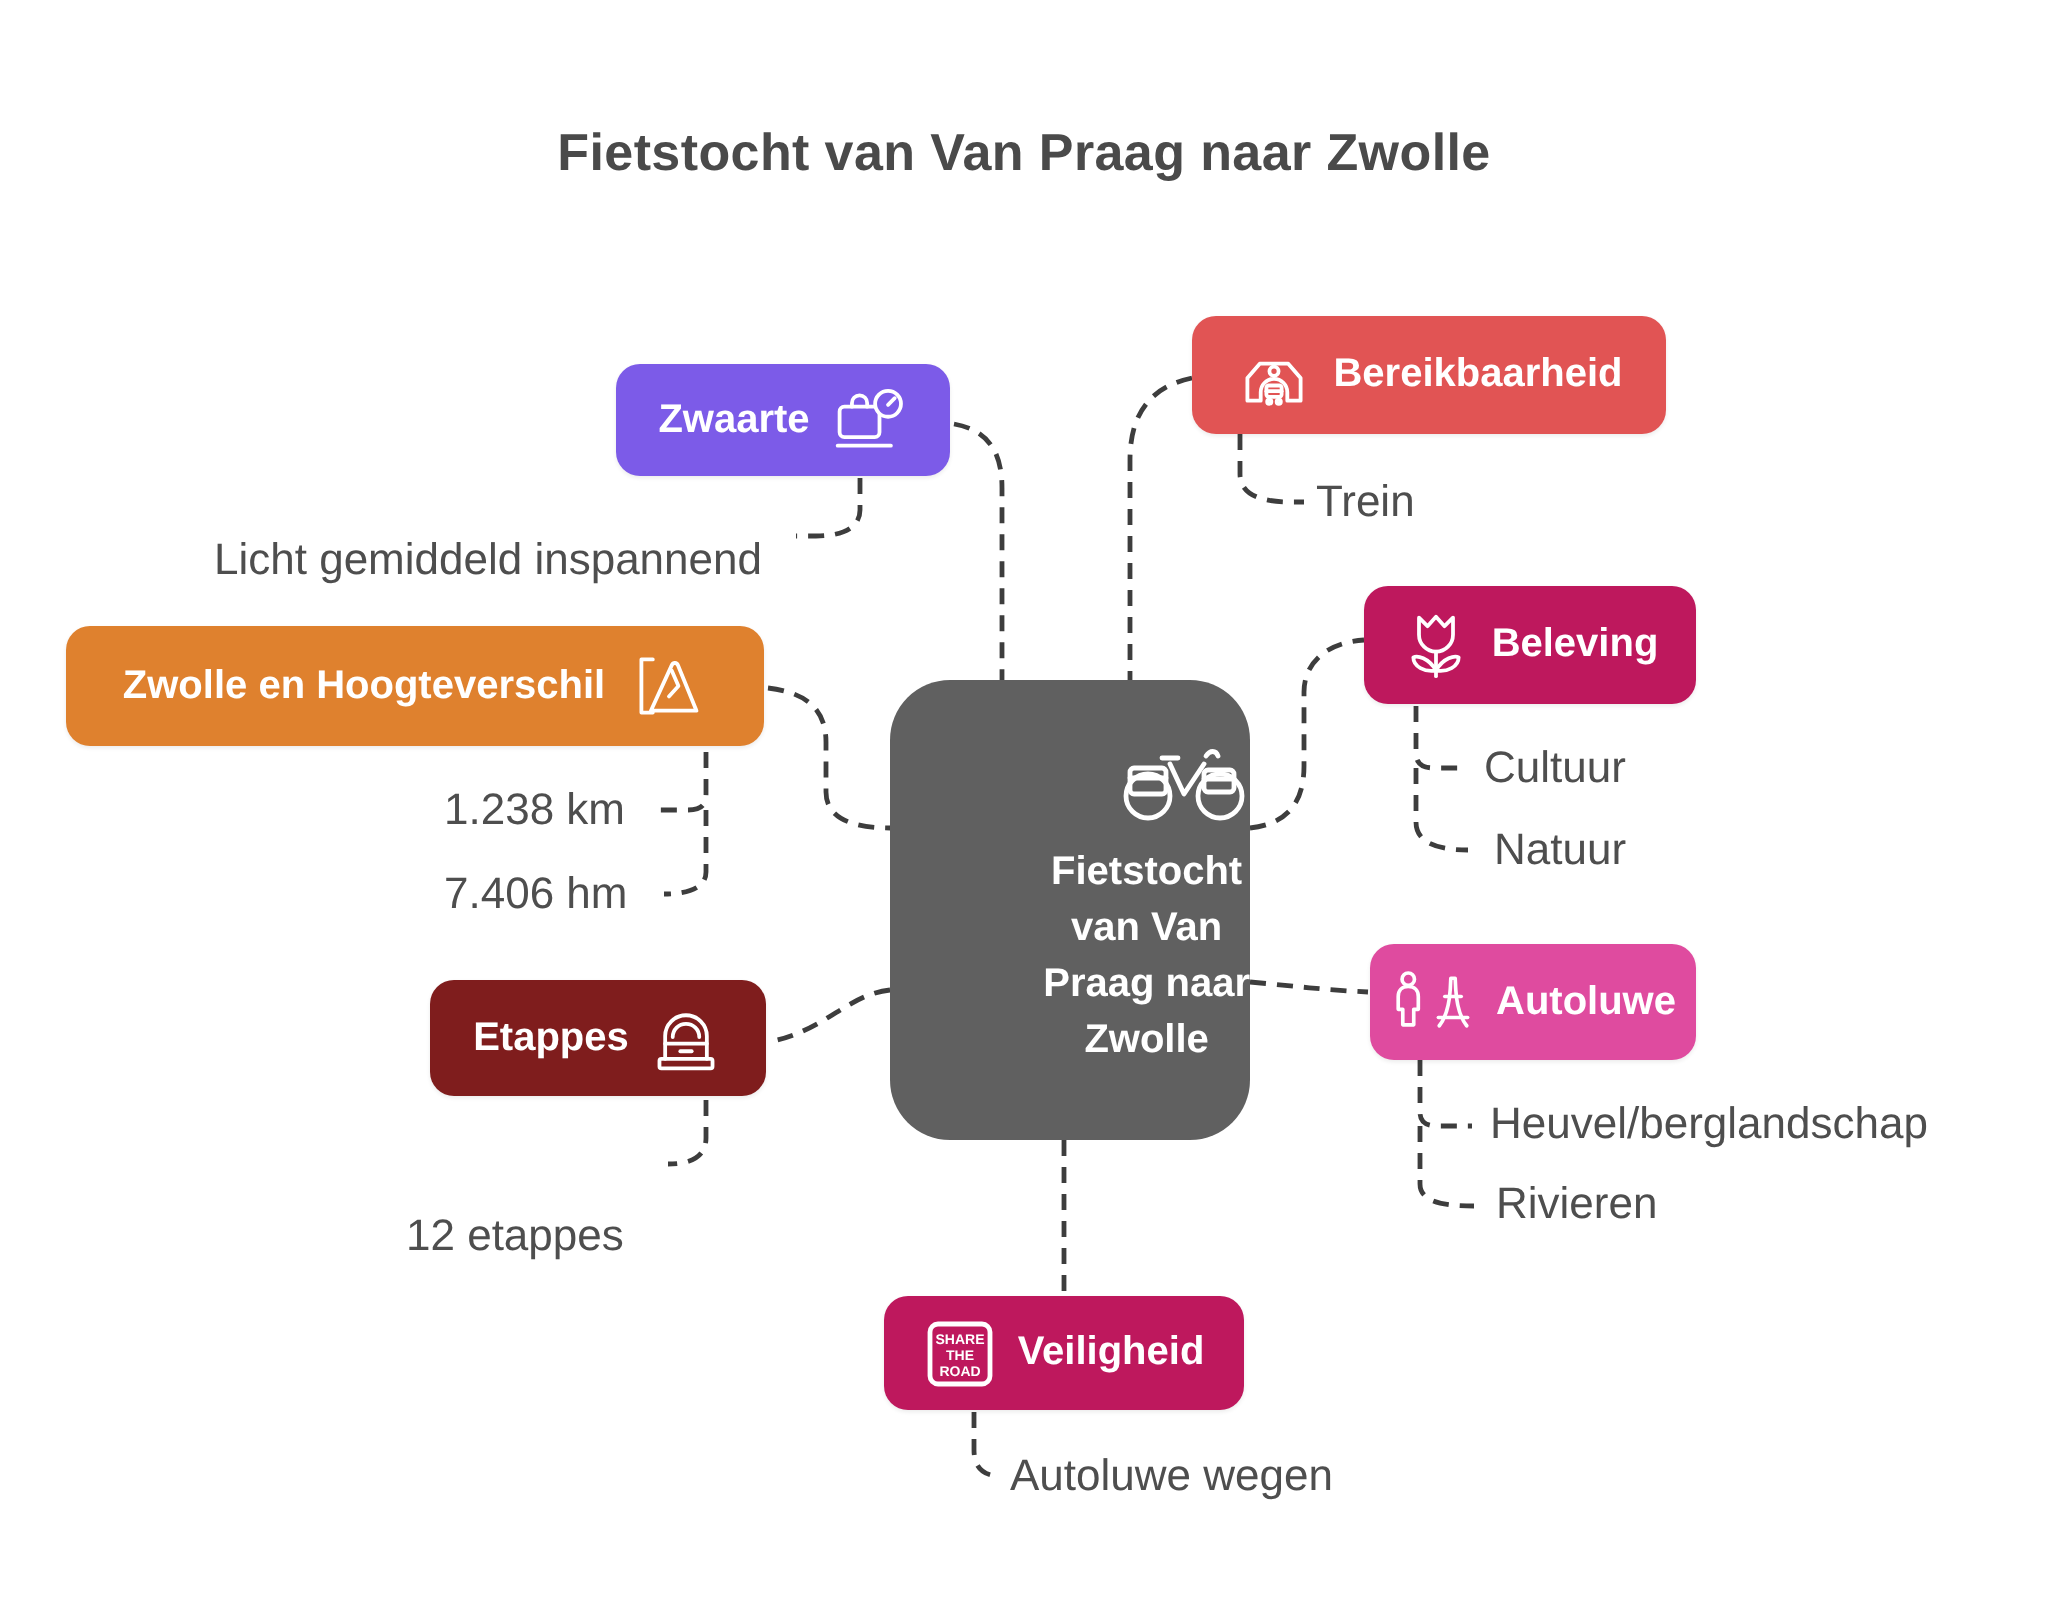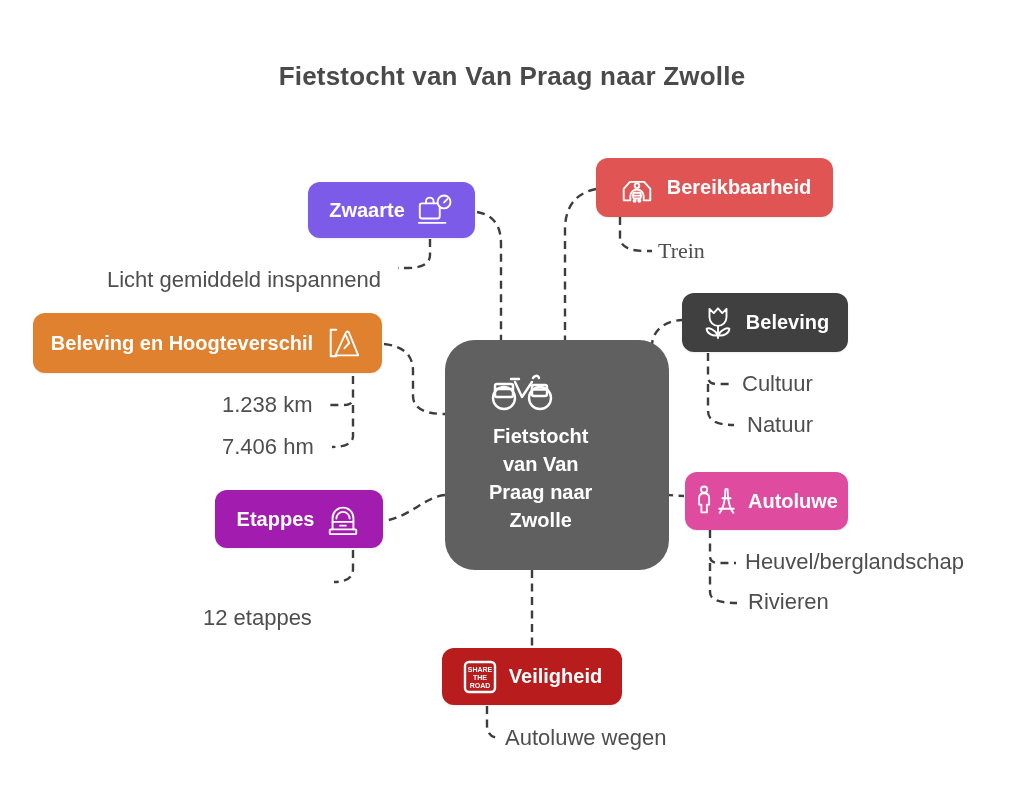--- a/index.html
+++ b/index.html
@@ -16,28 +16,28 @@
   .connectors path{fill:none;stroke:#3D3D3D;stroke-width:2.4;stroke-dasharray:8 5.5;}
   .node{
     position:absolute;display:flex;align-items:center;justify-content:center;gap:11px;
     border-radius:12px;color:#ffffff;font-size:20px;font-weight:600;white-space:nowrap;
     box-shadow:0 1px 2px rgba(0,0,0,.08);
   }
   .node svg{flex:0 0 auto;display:block;}
   .node svg *{fill:none;stroke:#ffffff;stroke-width:2;stroke-linecap:round;stroke-linejoin:round;}
   .n-zwaarte{left:308px;top:182px;width:167px;height:56px;background:#7C5BE8;}
   .n-bereikbaarheid{left:596px;top:158px;width:237px;height:59px;background:#E15454;}
-  .n-beleving{left:682px;top:293px;width:166px;height:59px;background:#404040;}
+  .n-beleving{left:682px;top:293px;width:166px;height:59px;background:#be185d;}
   .n-afstand{left:33px;top:313px;width:349px;height:60px;background:#DF812E;}
-  .n-etappes{left:215px;top:490px;width:168px;height:58px;background:#a21caf;text-align:right;}
+  .n-etappes{left:215px;top:490px;width:168px;height:58px;background:#7f1d1d;text-align:right;}
   .n-parcours{left:685px;top:472px;width:163px;height:58px;background:#DF4B9F;}
-  .n-veiligheid{left:442px;top:648px;width:180px;height:57px;background:#b91c1c;}
+  .n-veiligheid{left:442px;top:648px;width:180px;height:57px;background:#be185d;}
   .center-node{
     position:absolute;left:445px;top:340px;width:180px;height:230px;background:#606060;
-    border-radius:30px;display:flex;flex-direction:column;align-items:flex-start;color:#fff;padding-left:44px;
+    border-radius:30px;display:flex;flex-direction:column;align-items:flex-end;color:#fff;
   }
   .center-node svg{margin-top:26px;}
   .center-node svg *{fill:none;stroke:#ffffff;stroke-width:2.4;stroke-linecap:round;stroke-linejoin:round;}
   .center-text{margin-top:10px;text-align:center;font-size:20px;font-weight:600;line-height:28px;}
   .child-label{position:absolute;font-size:22px;color:#4E4E4E;white-space:nowrap;}
   .sign-text{fill:#ffffff !important;stroke:none !important;font-weight:bold;font-size:7px;
     font-family:"Liberation Sans","DejaVu Sans",sans-serif;text-anchor:middle;}
 </style>
 </head>
 <body>
@@ -113,21 +113,21 @@
     <svg width="34" height="38" viewBox="0 0 36 40">
       <path d="M9 5 l4.5 4.5 L18 4.5 l4.5 5 L27 5 V14 a9 9 0 0 1 -18 0 z"></path>
       <line x1="18" y1="23" x2="18" y2="36"></line>
       <path d="M18 33 C14 26 8 25 6 26 c0 5 6 8 12 7"></path>
       <path d="M18 33 C22 26 28 25 30 26 c0 5 -6 8 -12 7"></path>
     </svg>
     <span>Beleving</span>
   </div>
 
   <div class="node n-afstand">
-    <span>Beleving en Hoogteverschil</span>
+    <span>Zwolle en Hoogteverschil</span>
     <svg width="40" height="38" viewBox="0 0 42 40">
       <path d="M13 6 H7 V34 h6"></path>
       <path d="M12 33 L23 9 C23.8 7.4 25.6 7.6 26.3 9.2 L36 33 Z"></path>
       <path d="M23 12 l3.5 8 -5 5.5"></path>
     </svg>
   </div>
 
   <div class="node n-etappes">
     <span>Etappes</span>
     <svg width="36" height="38" viewBox="0 0 38 38">
@@ -154,21 +154,21 @@
     <svg width="36" height="36" viewBox="0 0 36 36">
       <rect x="3" y="3" width="30" height="30" rx="4" style="stroke-width:2.4"></rect>
       <text class="sign-text" x="18" y="13">SHARE</text>
       <text class="sign-text" x="18" y="21">THE</text>
       <text class="sign-text" x="18" y="29">ROAD</text>
     </svg>
     <span>Veiligheid</span>
   </div>
 
   <div class="child-label" style="left:107px;top:267px;">Licht gemiddeld inspannend</div>
-  <div class="child-label" style="left:658px;top:238px;font-family:Liberation Serif, serif;">Trein</div>
+  <div class="child-label" style="left:658px;top:238px;">Trein</div>
   <div class="child-label" style="left:742px;top:371px;">Cultuur</div>
   <div class="child-label" style="left:747px;top:412px;">Natuur</div>
   <div class="child-label" style="left:222px;top:392px;">1.238 km</div>
   <div class="child-label" style="left:222px;top:434px;">7.406 hm</div>
   <div class="child-label" style="left:203px;top:569px;margin-top:36px;">12 etappes</div>
   <div class="child-label" style="left:745px;top:549px;">Heuvel/berglandschap</div>
   <div class="child-label" style="left:748px;top:589px;">Rivieren</div>
   <div class="child-label" style="left:505px;top:725px;text-align:right;">Autoluwe wegen</div>
 
 </div>

